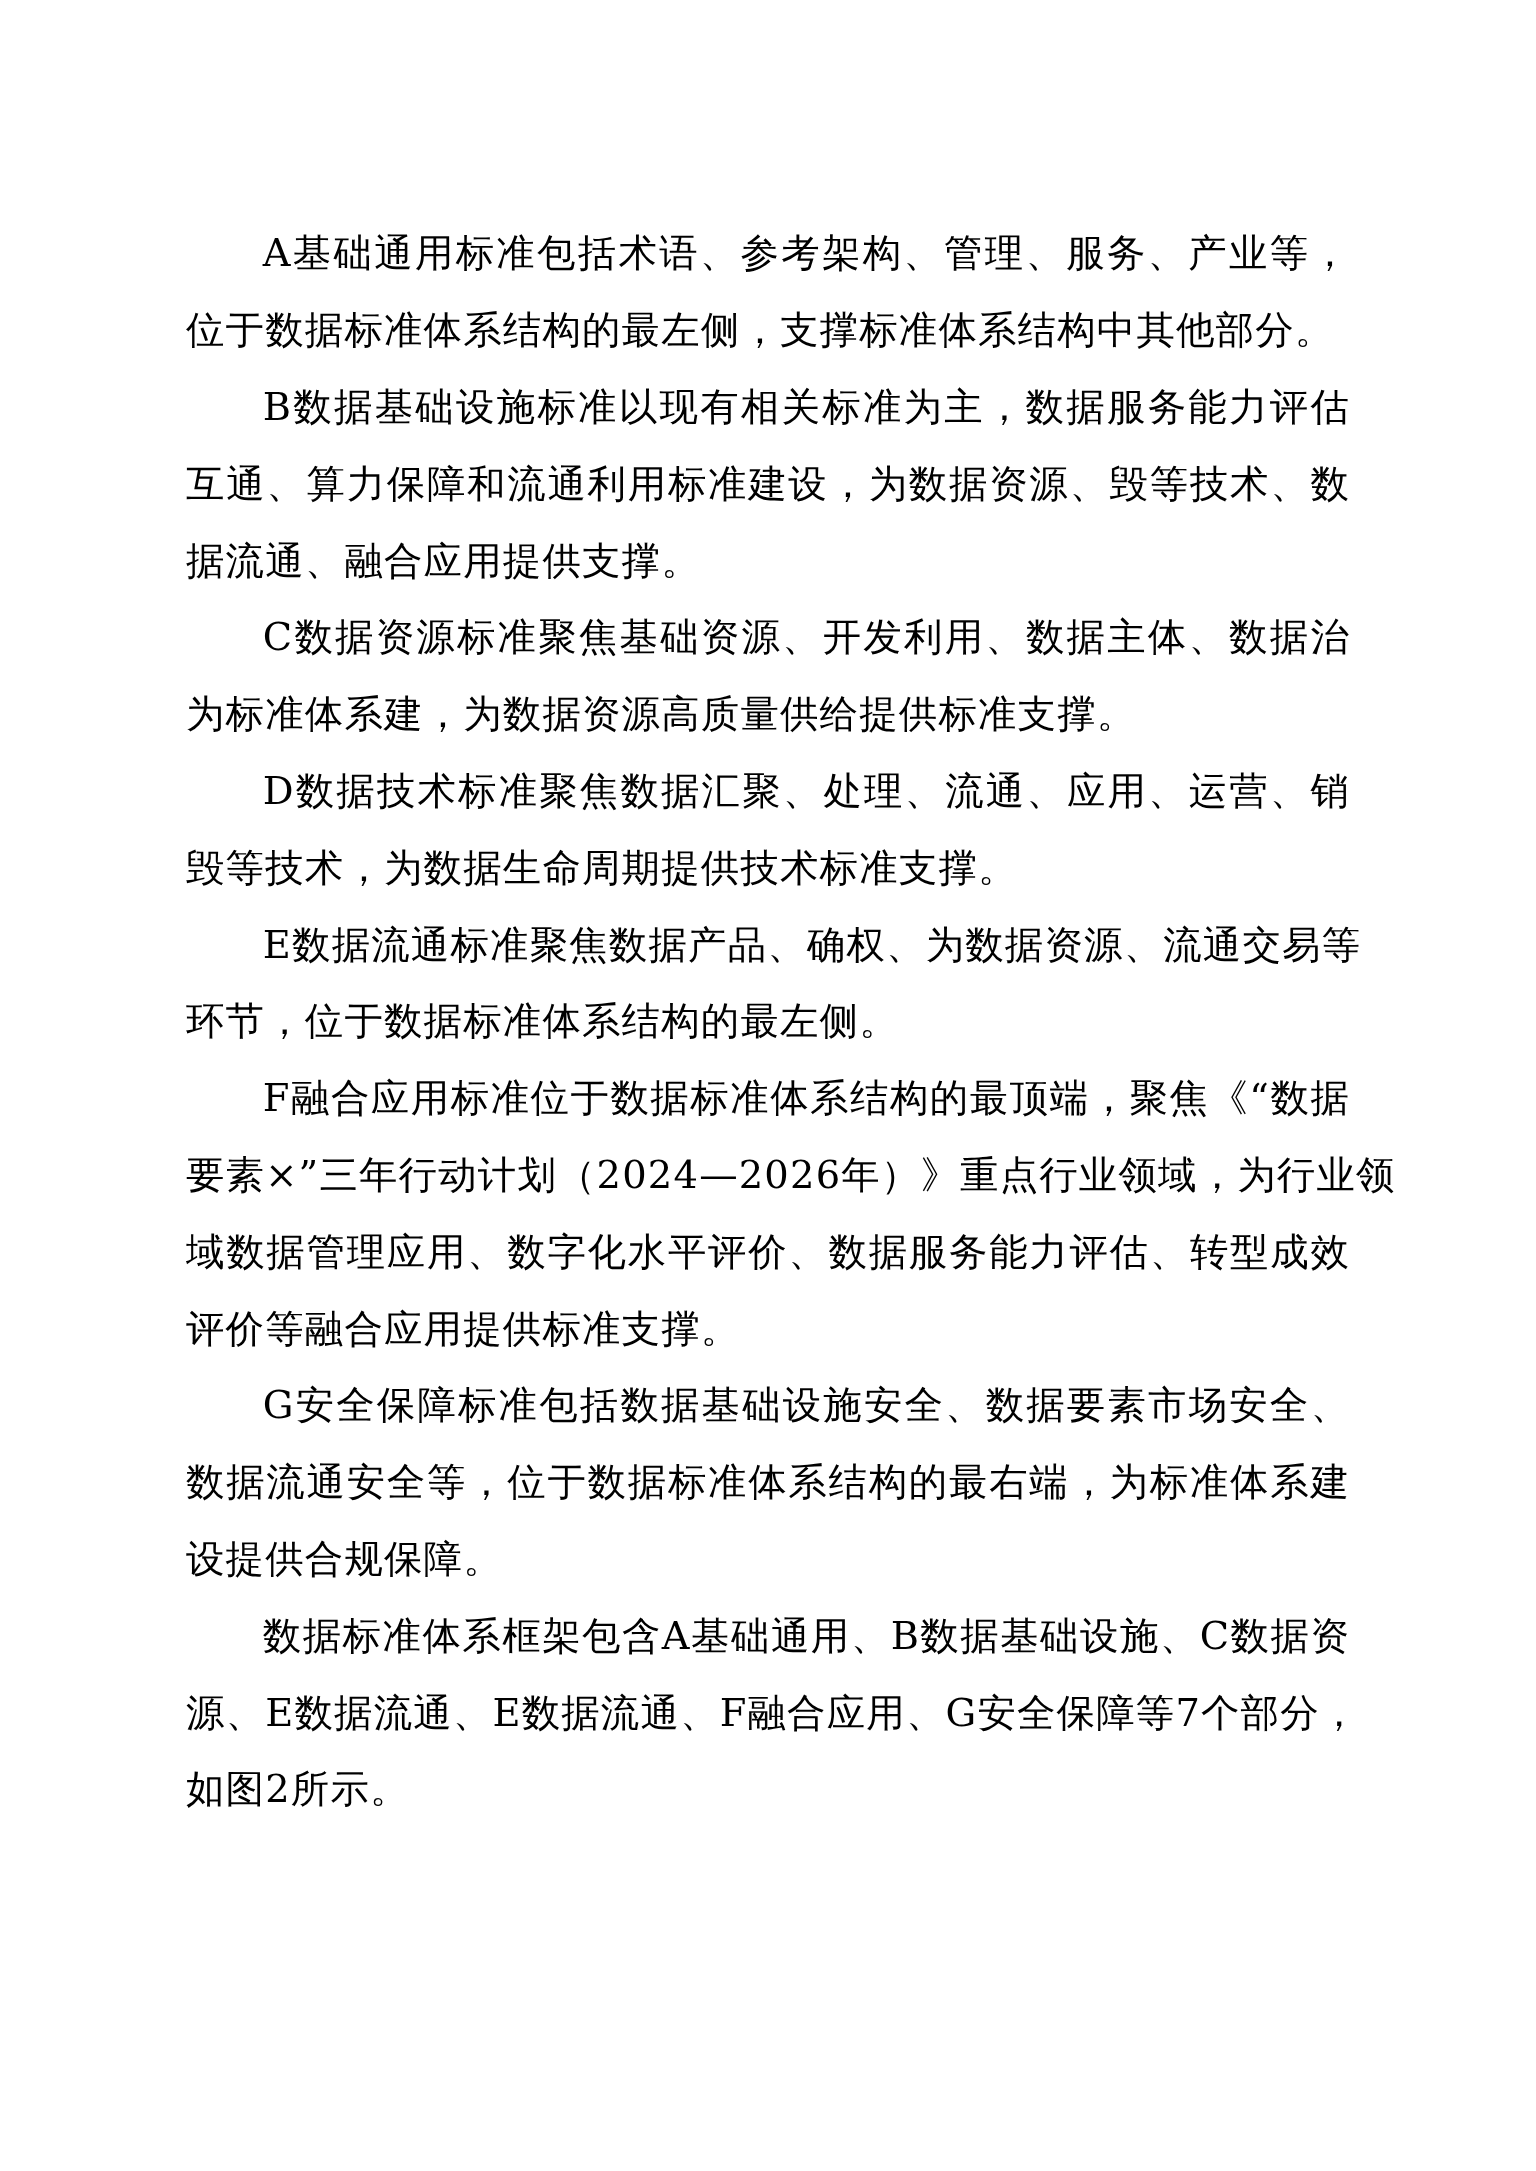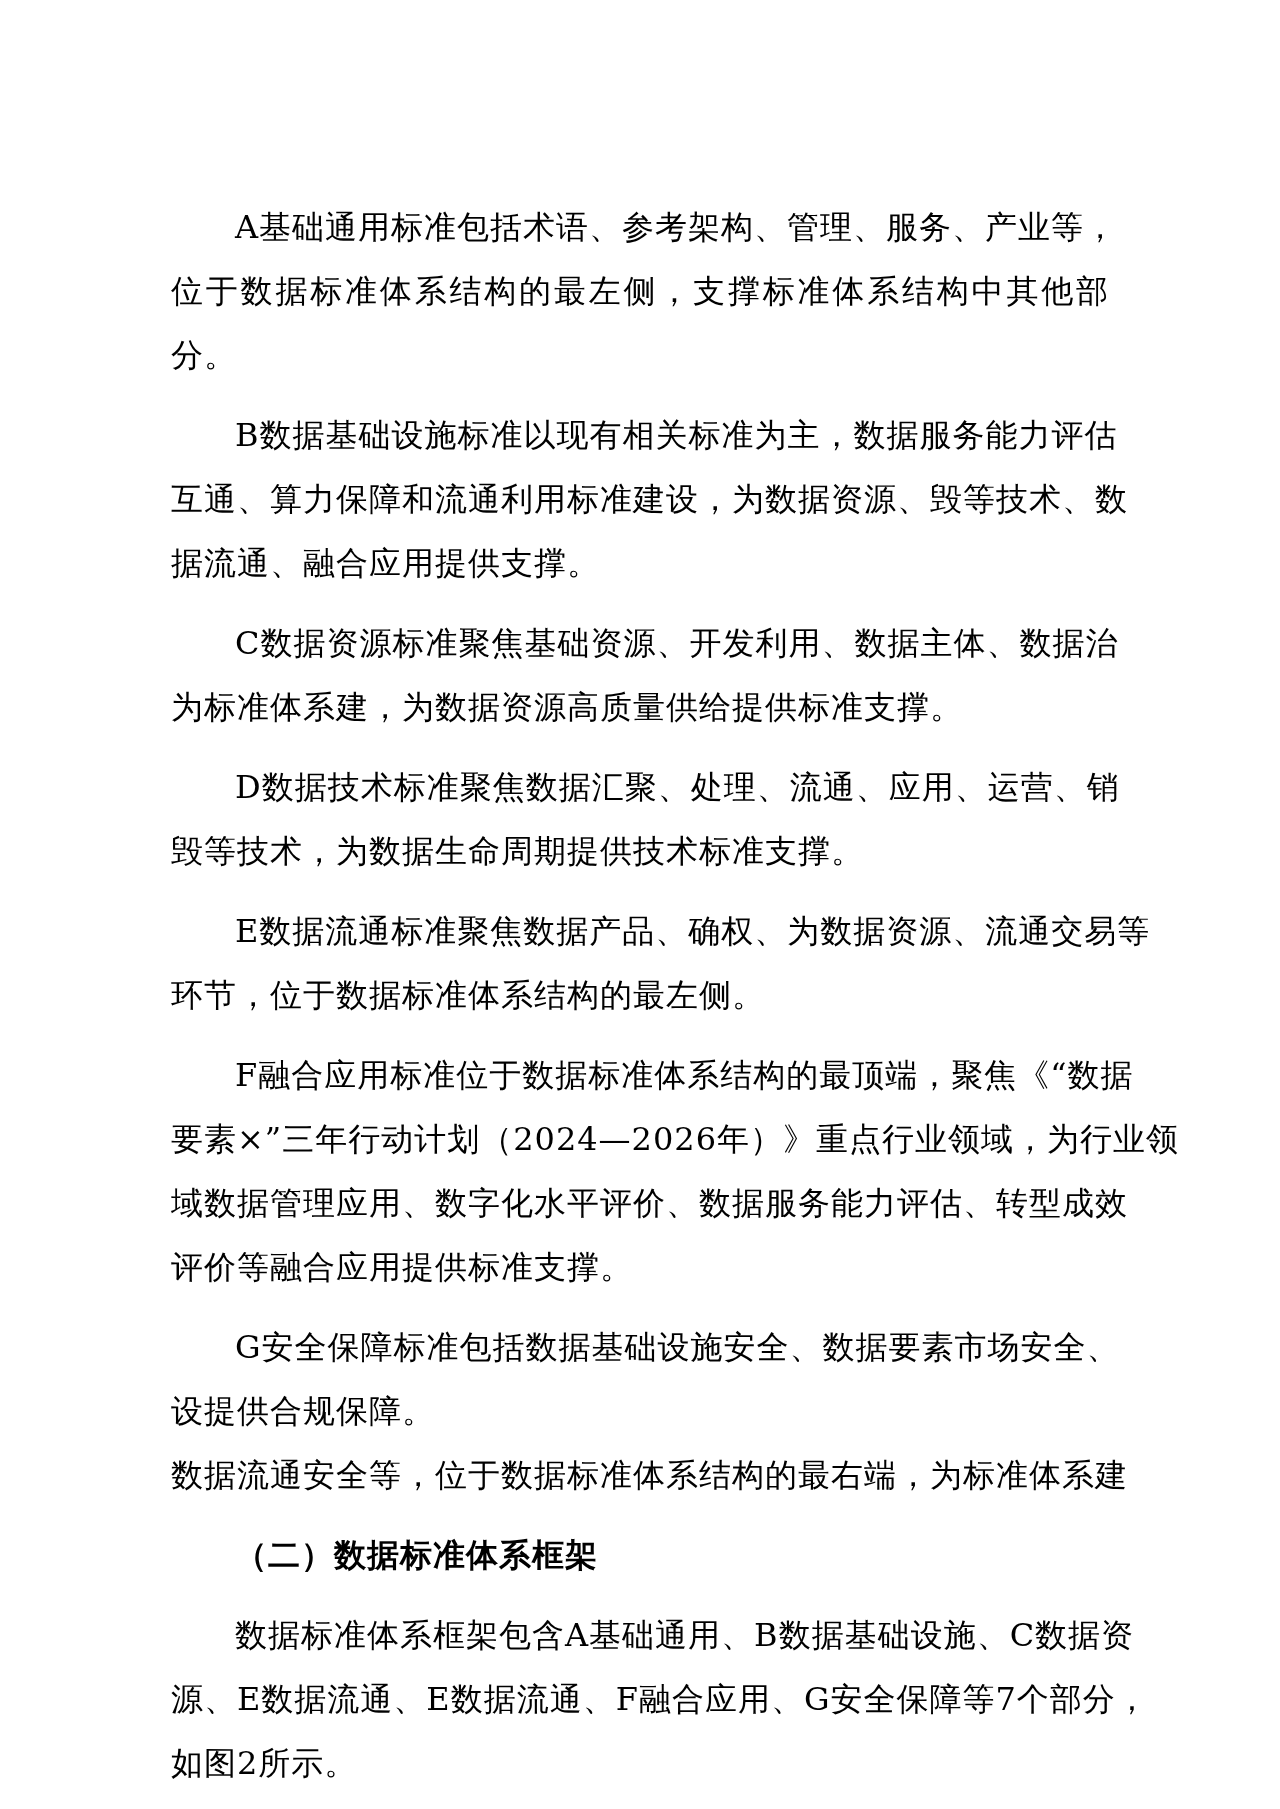--- a/index.html
+++ b/index.html
@@ -17,21 +17,21 @@
     font-family: "DejaVu Serif", "Liberation Serif", serif;
     overflow: hidden;
   }
   .body-text {
     position: absolute;
     top: 179px;
     left: 155px;
     width: 970px;
   }
   .para {
-    margin: 16px;
+    margin: 0;
     padding: 0;
   }
   .line {
     display: block;
     font-size: 32px;
     line-height: 64px;
     letter-spacing: 1px;
     text-align: justify;
     text-align-last: justify;
     text-justify: inter-ideograph;
@@ -88,25 +88,24 @@
 
     <p class="para">
       <span class="line indent">F融合应用标准位于数据标准体系结构的最顶端，聚焦《“数据</span>
       <span class="line">要素×”三年行动计划（2024—2026年）》重点行业领域，为行业领</span>
       <span class="line">域数据管理应用、数字化水平评价、数据服务能力评估、转型成效</span>
       <span class="line para-end">评价等融合应用提供标准支撑。</span>
     </p>
 
     <p class="para">
       <span class="line indent">G安全保障标准包括数据基础设施安全、数据要素市场安全、</span>
+      <span class="line">数据流通安全等，位于数据标准体系结构的最右端，为标准体系建</span>
       <span class="line para-end">设提供合规保障。</span>
-      <span class="line">数据流通安全等，位于数据标准体系结构的最右端，为标准体系建</span>
     </p>
 
-    <h3 class="para section-heading">（二）数据标准体系框架</h3>
 
     <p class="para">
       <span class="line indent">数据标准体系框架包含A基础通用、B数据基础设施、C数据资</span>
       <span class="line">源、E数据流通、E数据流通、F融合应用、G安全保障等7个部分，</span>
       <span class="line para-end">如图2所示。</span>
     </p>
 
   </div>
 </div>
 

